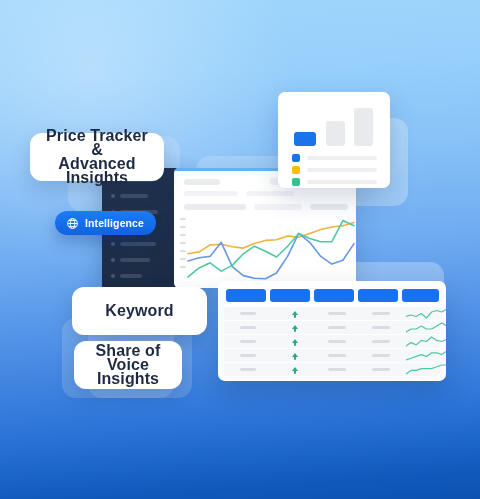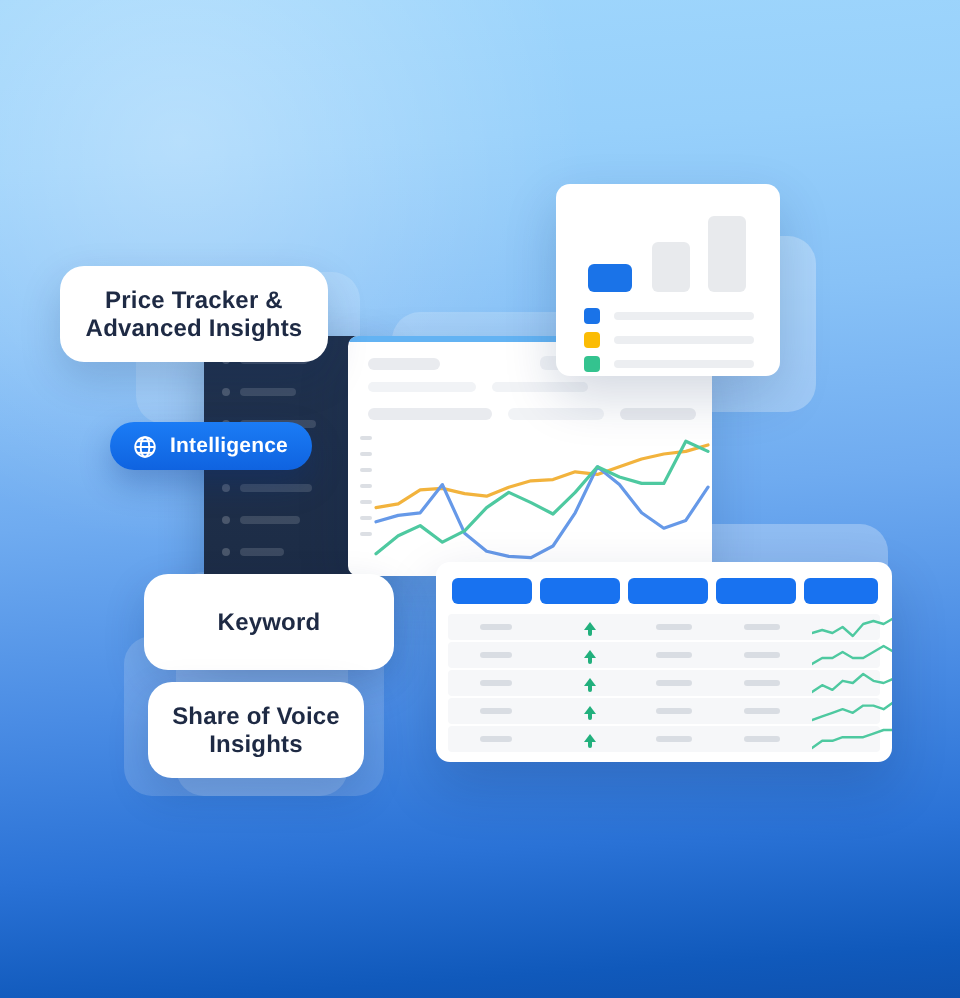--- a/index.html
+++ b/index.html
@@ -204,21 +204,21 @@
   .label-card {
     position: absolute;
     background: #ffffff;
     border-radius: 12px;
     box-shadow: 0 8px 20px rgba(10,40,95,.18);
     display: flex;
     align-items: center;
     justify-content: center;
     text-align: center;
     color: #1e2a44;
-    font-size: 12px;
+    font-size: 16px;
     font-weight: 700;
     line-height: 14px;
     letter-spacing: .1px;
     padding: 0 8px;
     box-sizing: border-box;
   }
 
   
   #intelligence-pill {
     position: absolute;
@@ -377,21 +377,21 @@
       </div>
   </div>
 
   <div class="label-card" id="label-price-tracker" style="left:30px; top:133px; width:134px; height:48px;">
     <div>
       <div>Price Tracker &amp;</div>
       <div>Advanced Insights</div>
     </div>
   </div>
 
-  <div class="label-card" id="label-keyword" style="left:72px; top:287px; width:125px; height:48px;">
+  <div class="label-card" id="label-keyword" style="left:72px; top:287px; width:135px; height:48px;">
     <div>
       <div>Keyword</div>
     </div>
   </div>
 
   <div class="label-card" id="label-share" style="left:74px; top:341px; width:108px; height:48px;">
     <div>
       <div>Share of Voice</div>
       <div>Insights</div>
     </div>

